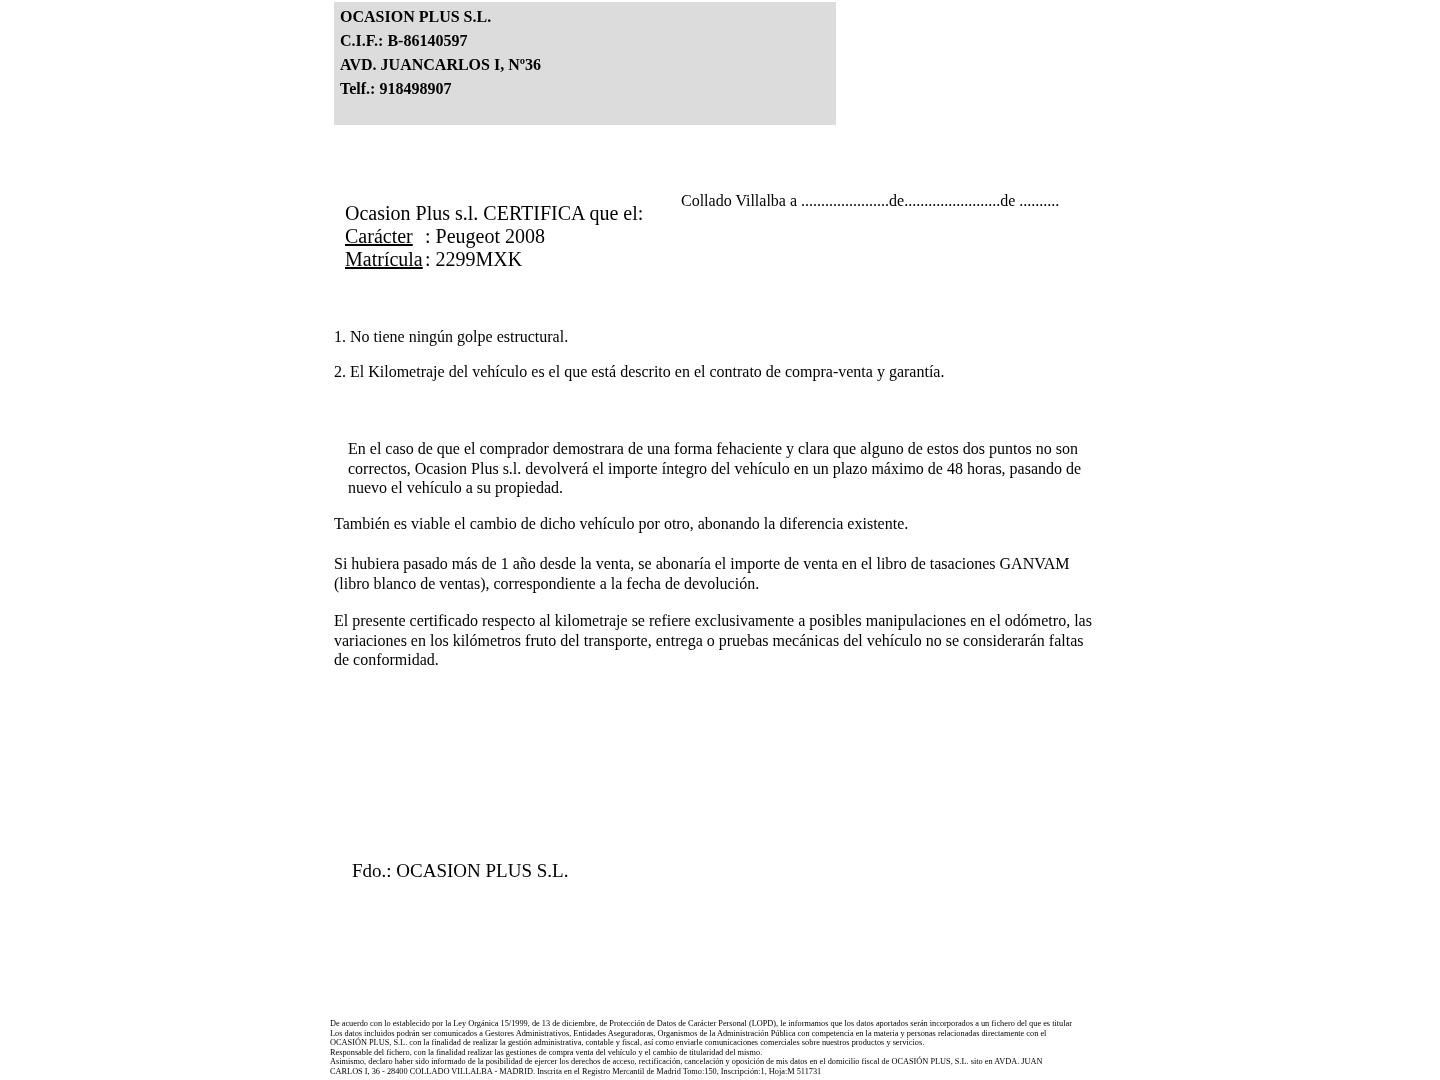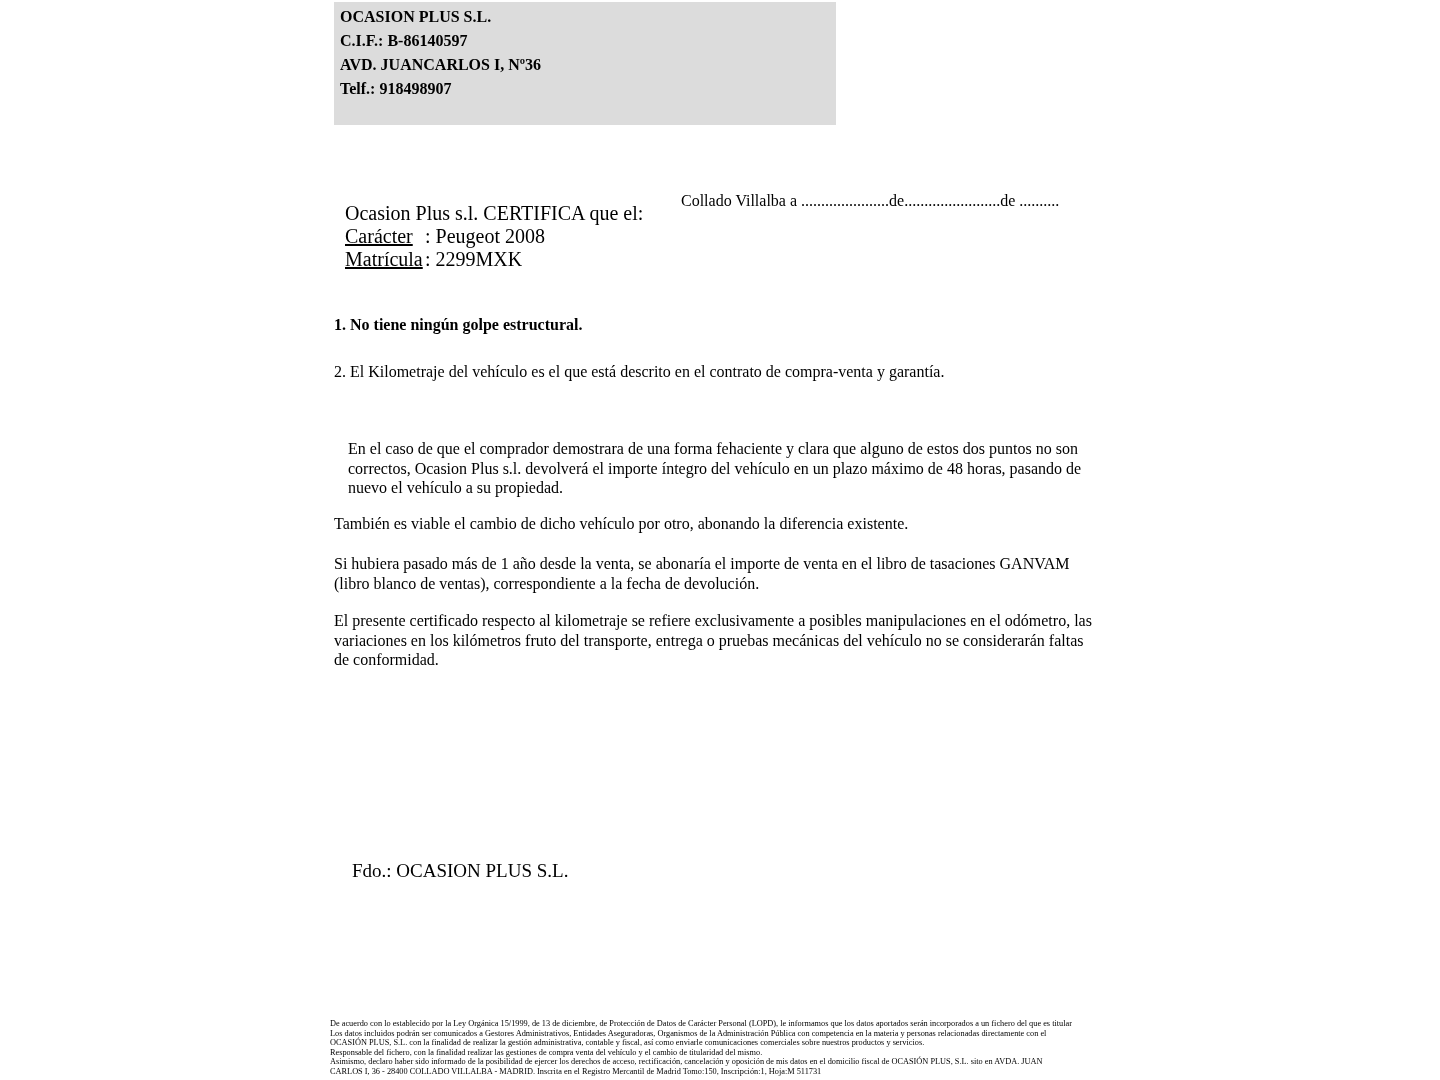--- a/index.html
+++ b/index.html
@@ -55,21 +55,21 @@
   .u {
     text-decoration: underline;
   }
   .point, .para {
     position: absolute;
     left: 334px;
     width: 766px;
     font-size: 16px;
     line-height: 19.5px;
   }
-  .p1 { top: 315px; font-weight: bold; }
+  .p1 { top: 327px; }
   .p2 { top: 362px; }
   .para1 { top: 439px; margin-left: 14px; }
   .para2 { top: 514px; }
   .para3 { top: 554px; }
   .para4 { top: 611px; }
   .signature {
     position: absolute;
     left: 352px;
     top: 861px;
     font-size: 19px;

